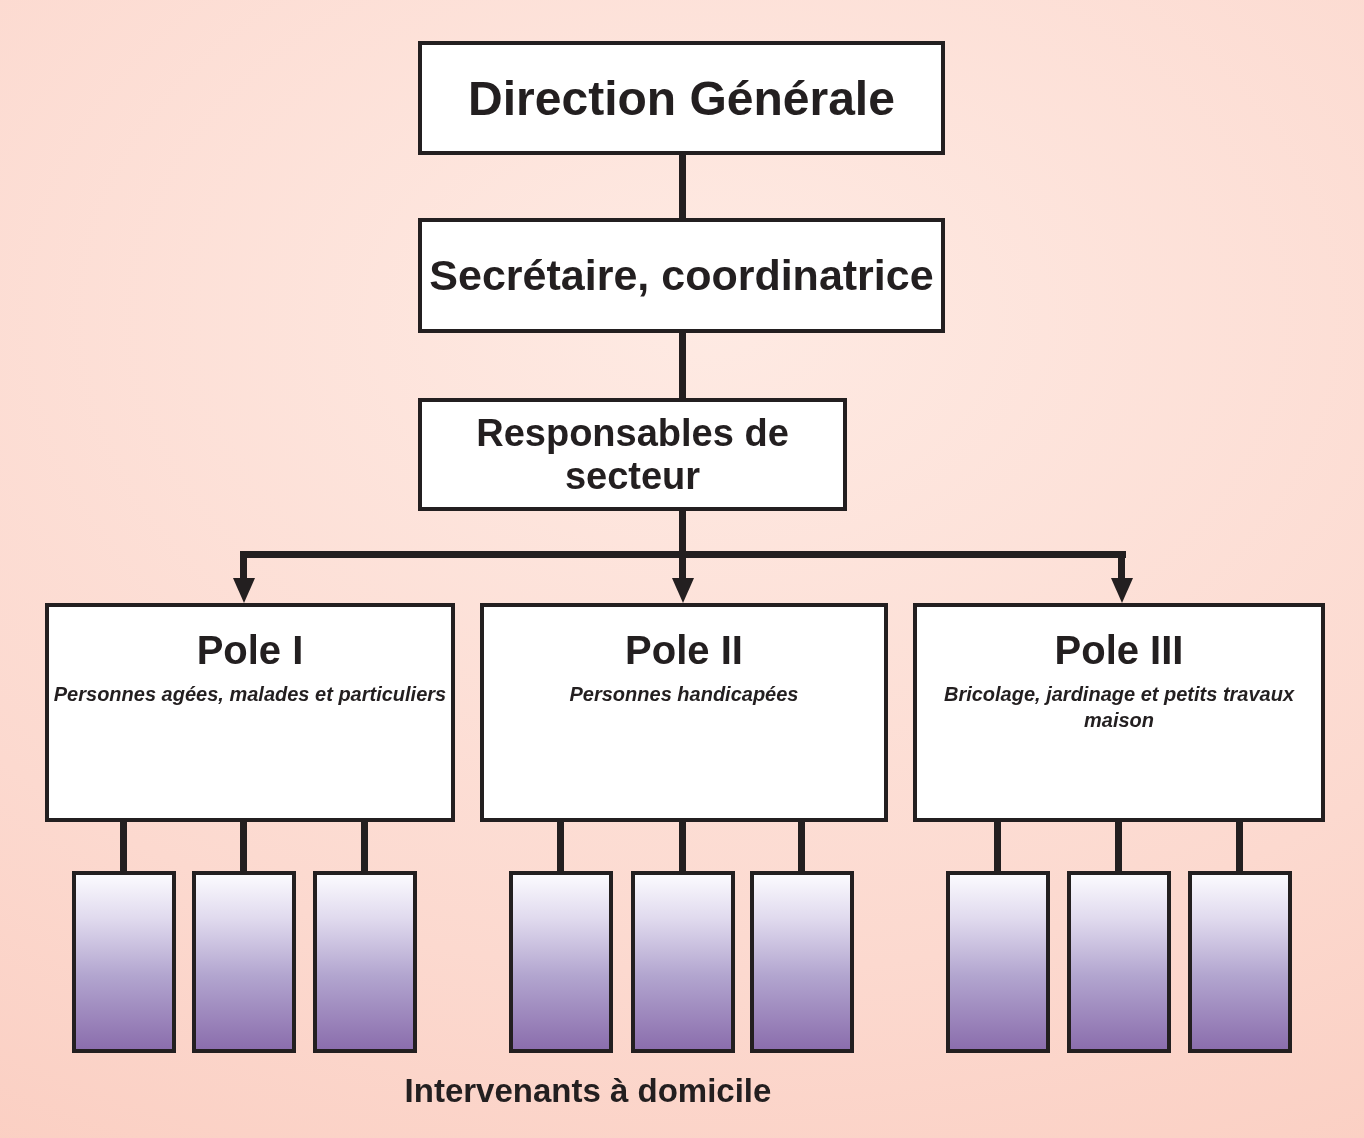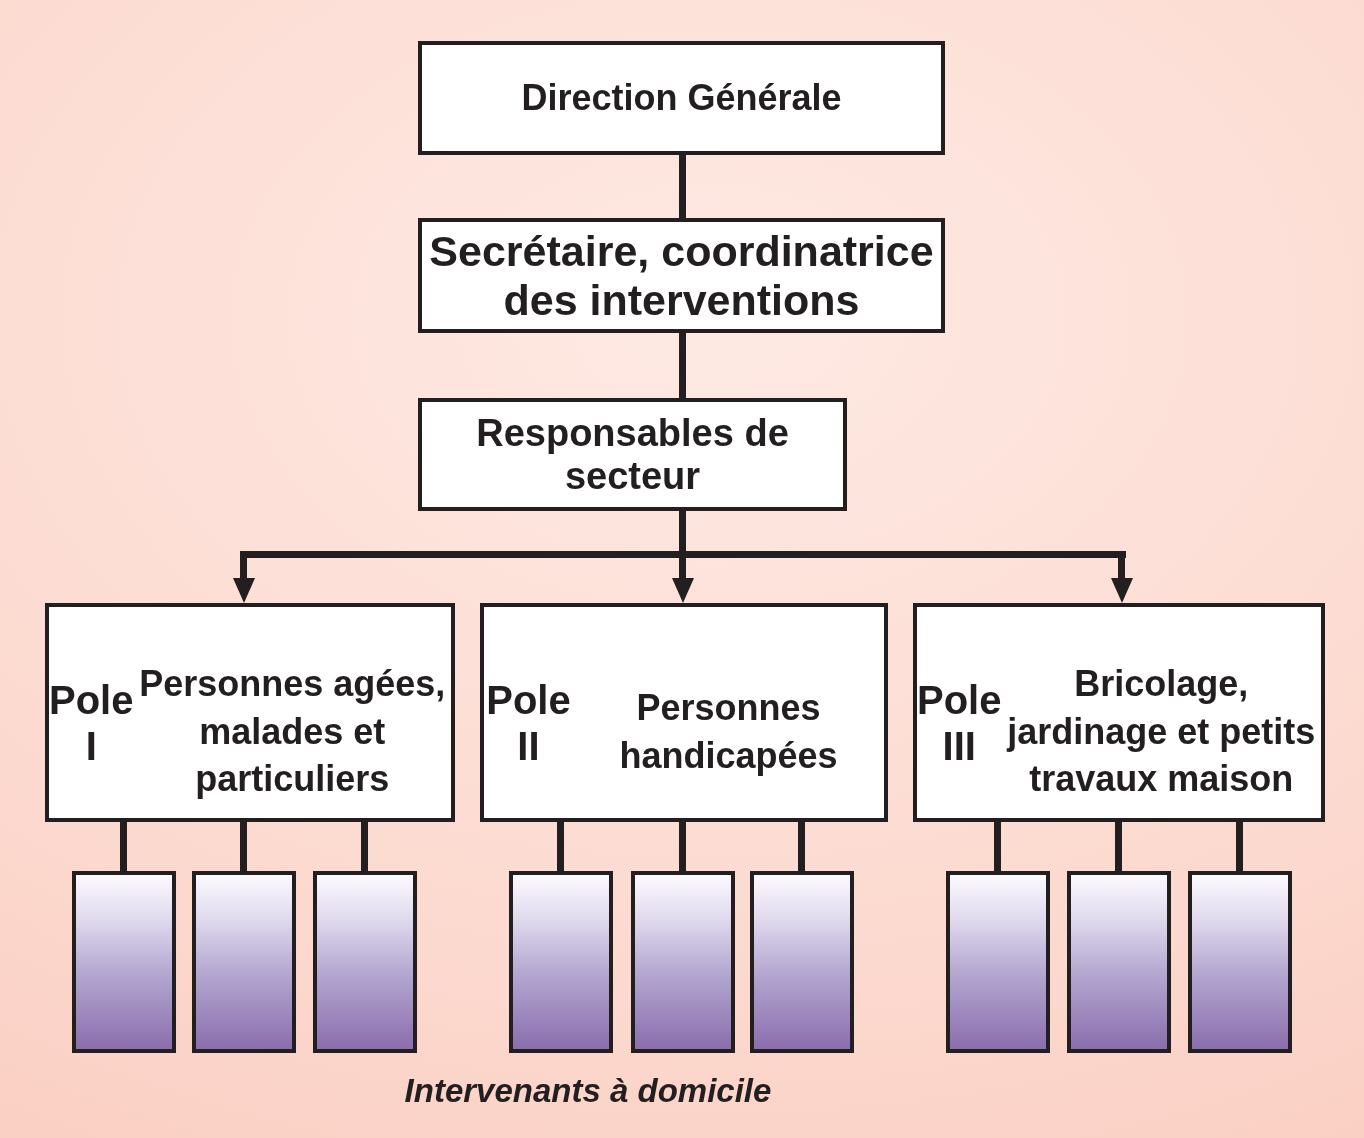--- a/index.html
+++ b/index.html
@@ -22,21 +22,21 @@
     background: #ffffff;
     border: 4px solid #231f20;
     display: flex;
     flex-direction: column;
     align-items: center;
     justify-content: center;
     text-align: center;
     color: #231f20;
   }
   .node-direction    { left: 418px; top: 41px;  width: 527px; height: 114px;
-                       font-size: 36px; font-weight: bold; }
+                       font-size: 48px; font-weight: bold; }
   .node-secretaire   { left: 418px; top: 218px; width: 527px; height: 115px;
                        font-size: 43px; font-weight: bold; line-height: 1.12; }
   .node-responsables { left: 418px; top: 398px; width: 429px; height: 113px;
                        font-size: 38px; font-weight: bold; }
   .node .line { display: block; }
 
   
   .cline { position: absolute; background: #231f20; }
   .v1 { left: 679px; top: 153px; width: 7px; height: 67px; }
   .v2 { left: 679px; top: 331px; width: 7px; height: 69px; }
@@ -55,33 +55,34 @@
   .ah-1 { left: 233px; } .ah-2 { left: 672px; } .ah-3 { left: 1111px; }
 
   
   .pole {
     position: absolute;
     top: 603px; height: 219px;
     box-sizing: border-box;
     background: #ffffff;
     border: 4px solid #231f20;
     display: flex;
+    flex-direction: column;
     align-items: center;
     text-align: center;
     padding-top: 20px;
   }
   .pole-1 { left: 45px;  width: 410px; }
   .pole-2 { left: 480px; width: 408px; }
   .pole-3 { left: 913px; width: 412px; }
   .pole-title {
     font-size: 40px; font-weight: bold; line-height: 1.15;
   }
   .pole-subtitle {
-    margin-top: 18px;
-    font-size: 36px; font-weight: bold; 
+    margin-top: 8px;
+    font-size: 20px; font-weight: bold; font-style: italic;
     line-height: 1.32;
   }
 
   
   .iv-stem { position: absolute; top: 820px; width: 7px; height: 53px; background: #231f20; }
   .st-1 { left: 120px; }  .st-2 { left: 240px; }  .st-3 { left: 361px; }
   .st-4 { left: 557px; }  .st-5 { left: 679px; }  .st-6 { left: 798px; }
   .st-7 { left: 994px; }  .st-8 { left: 1115px; } .st-9 { left: 1236px; }
 
   .iv-box {
@@ -93,38 +94,37 @@
   }
   .iv-1 { left: 72px; }   .iv-2 { left: 192px; }  .iv-3 { left: 313px; }
   .iv-4 { left: 509px; }  .iv-5 { left: 631px; }  .iv-6 { left: 750px; }
   .iv-7 { left: 946px; }  .iv-8 { left: 1067px; } .iv-9 { left: 1188px; }
 
   
   .caption {
     position: absolute;
     left: 0; top: 1072px; width: 1176px;
     text-align: center;
-    font-size: 33px; font-weight: bold; font-style: italic;
+    font-size: 33px; font-weight: bold; 
     color: #231f20;
   }
 </style>
 </head>
 <body>
 
 <div class="canvas">
 
   <div class="node node-direction">
     <span class="line">Direction Générale</span>
   </div>
 
   <div class="cline v1"></div>
 
   <div class="node node-secretaire">
     <span class="line">Secrétaire, coordinatrice</span>
-    <span class="line">des interventions</span>
   </div>
 
   <div class="cline v2"></div>
 
   <div class="node node-responsables">
     <span class="line">Responsables de secteur</span>
   </div>
 
   <div class="cline v3"></div>
   <div class="cline hbar"></div>

